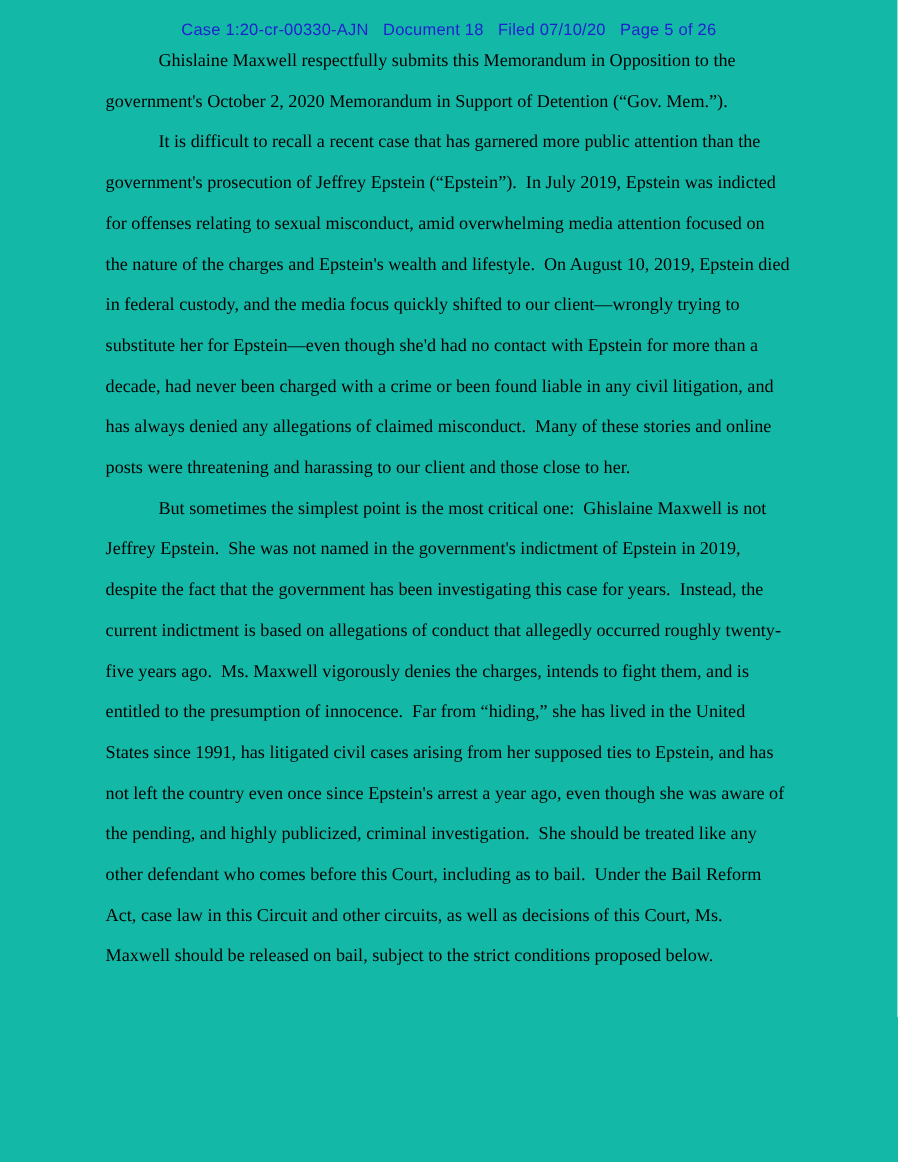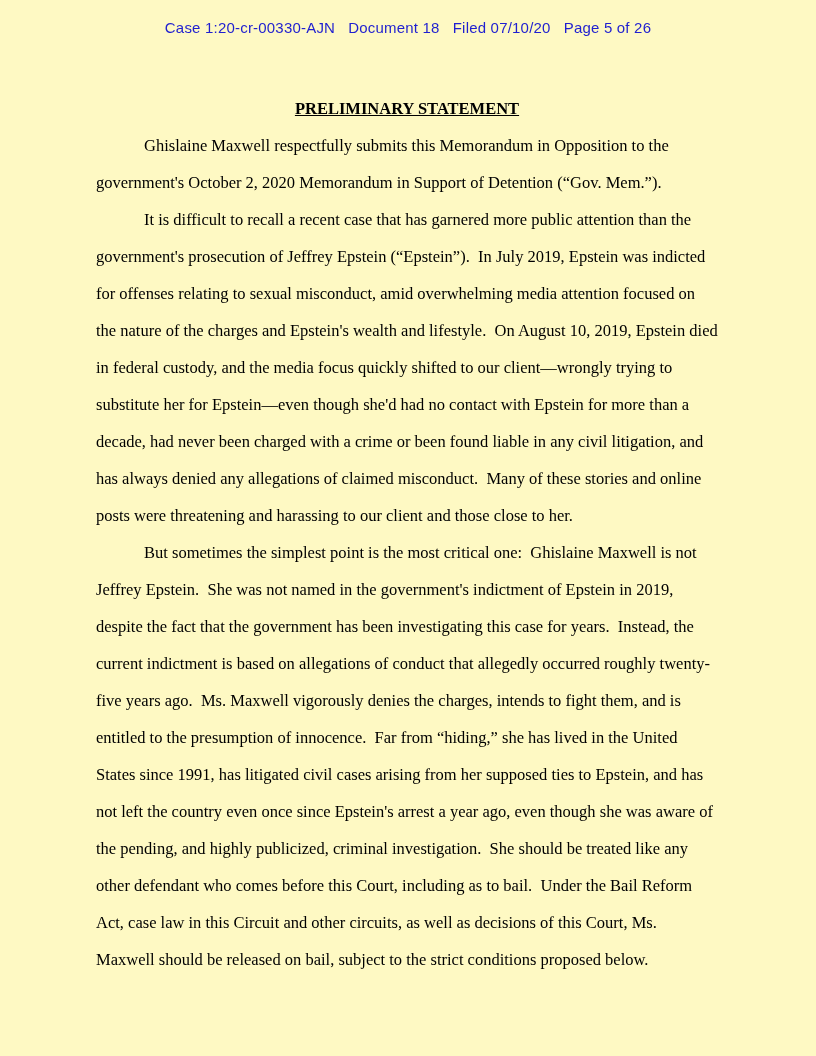--- a/index.html
+++ b/index.html
@@ -4,21 +4,21 @@
 <style>
   html, body {
     margin: 0;
     padding: 0;
     background: #ffffff;
   }
   .page {
     position: relative;
     width: 816px;
     height: 1056px;
-    background: #fef9c3;
+    background: #14b8a6;
     overflow: hidden;
     font-family: "Liberation Serif", serif;
     color: #000000;
   }
   .stamp {
     padding-top: 19px;
     text-align: center;
     font-family: "Liberation Sans", sans-serif;
     font-size: 15px;
     font-weight: 500;
@@ -51,23 +51,20 @@
 </style>
 </head>
 <body>
 
 <div class="page">
 
   <div class="stamp">Case 1:20-cr-00330-AJN   Document 18   Filed 07/10/20   Page 5 of 26</div>
 
   <div class="content">
 
-    <h1 class="doc-title">
-      <span>PRELIMINARY STATEMENT</span>
-    </h1>
 
     <p>Ghislaine Maxwell respectfully submits this Memorandum in Opposition to the government's October 2, 2020 Memorandum in Support of Detention (“Gov. Mem.”).</p>
 
     <p>It is difficult to recall a recent case that has garnered more public attention than the government's prosecution of Jeffrey Epstein (“Epstein”).  In July 2019, Epstein was indicted for offenses relating to sexual misconduct, amid overwhelming media attention focused on the nature of the charges and Epstein's wealth and lifestyle.  On August 10, 2019, Epstein died in federal custody, and the media focus quickly shifted to our client—wrongly trying to substitute her for Epstein—even though she'd had no contact with Epstein for more than a decade, had never been charged with a crime or been found liable in any civil litigation, and has always denied any allegations of claimed misconduct.  Many of these stories and online posts were threatening and harassing to our client and those close to her.</p>
 
     <p>But sometimes the simplest point is the most critical one:  Ghislaine Maxwell is not Jeffrey Epstein.  She was not named in the government's indictment of Epstein in 2019, despite the fact that the government has been investigating this case for years.  Instead, the current indictment is based on allegations of conduct that allegedly occurred roughly twenty-five years ago.  Ms. Maxwell vigorously denies the charges, intends to fight them, and is entitled to the presumption of innocence.  Far from “hiding,” she has lived in the United States since 1991, has litigated civil cases arising from her supposed ties to Epstein, and has not left the country even once since Epstein's arrest a year ago, even though she was aware of the pending, and highly publicized, criminal investigation.  She should be treated like any other defendant who comes before this Court, including as to bail.  Under the Bail Reform Act, case law in this Circuit and other circuits, as well as decisions of this Court, Ms. Maxwell should be released on bail, subject to the strict conditions proposed below.</p>
 
   </div>
 
 </div>

